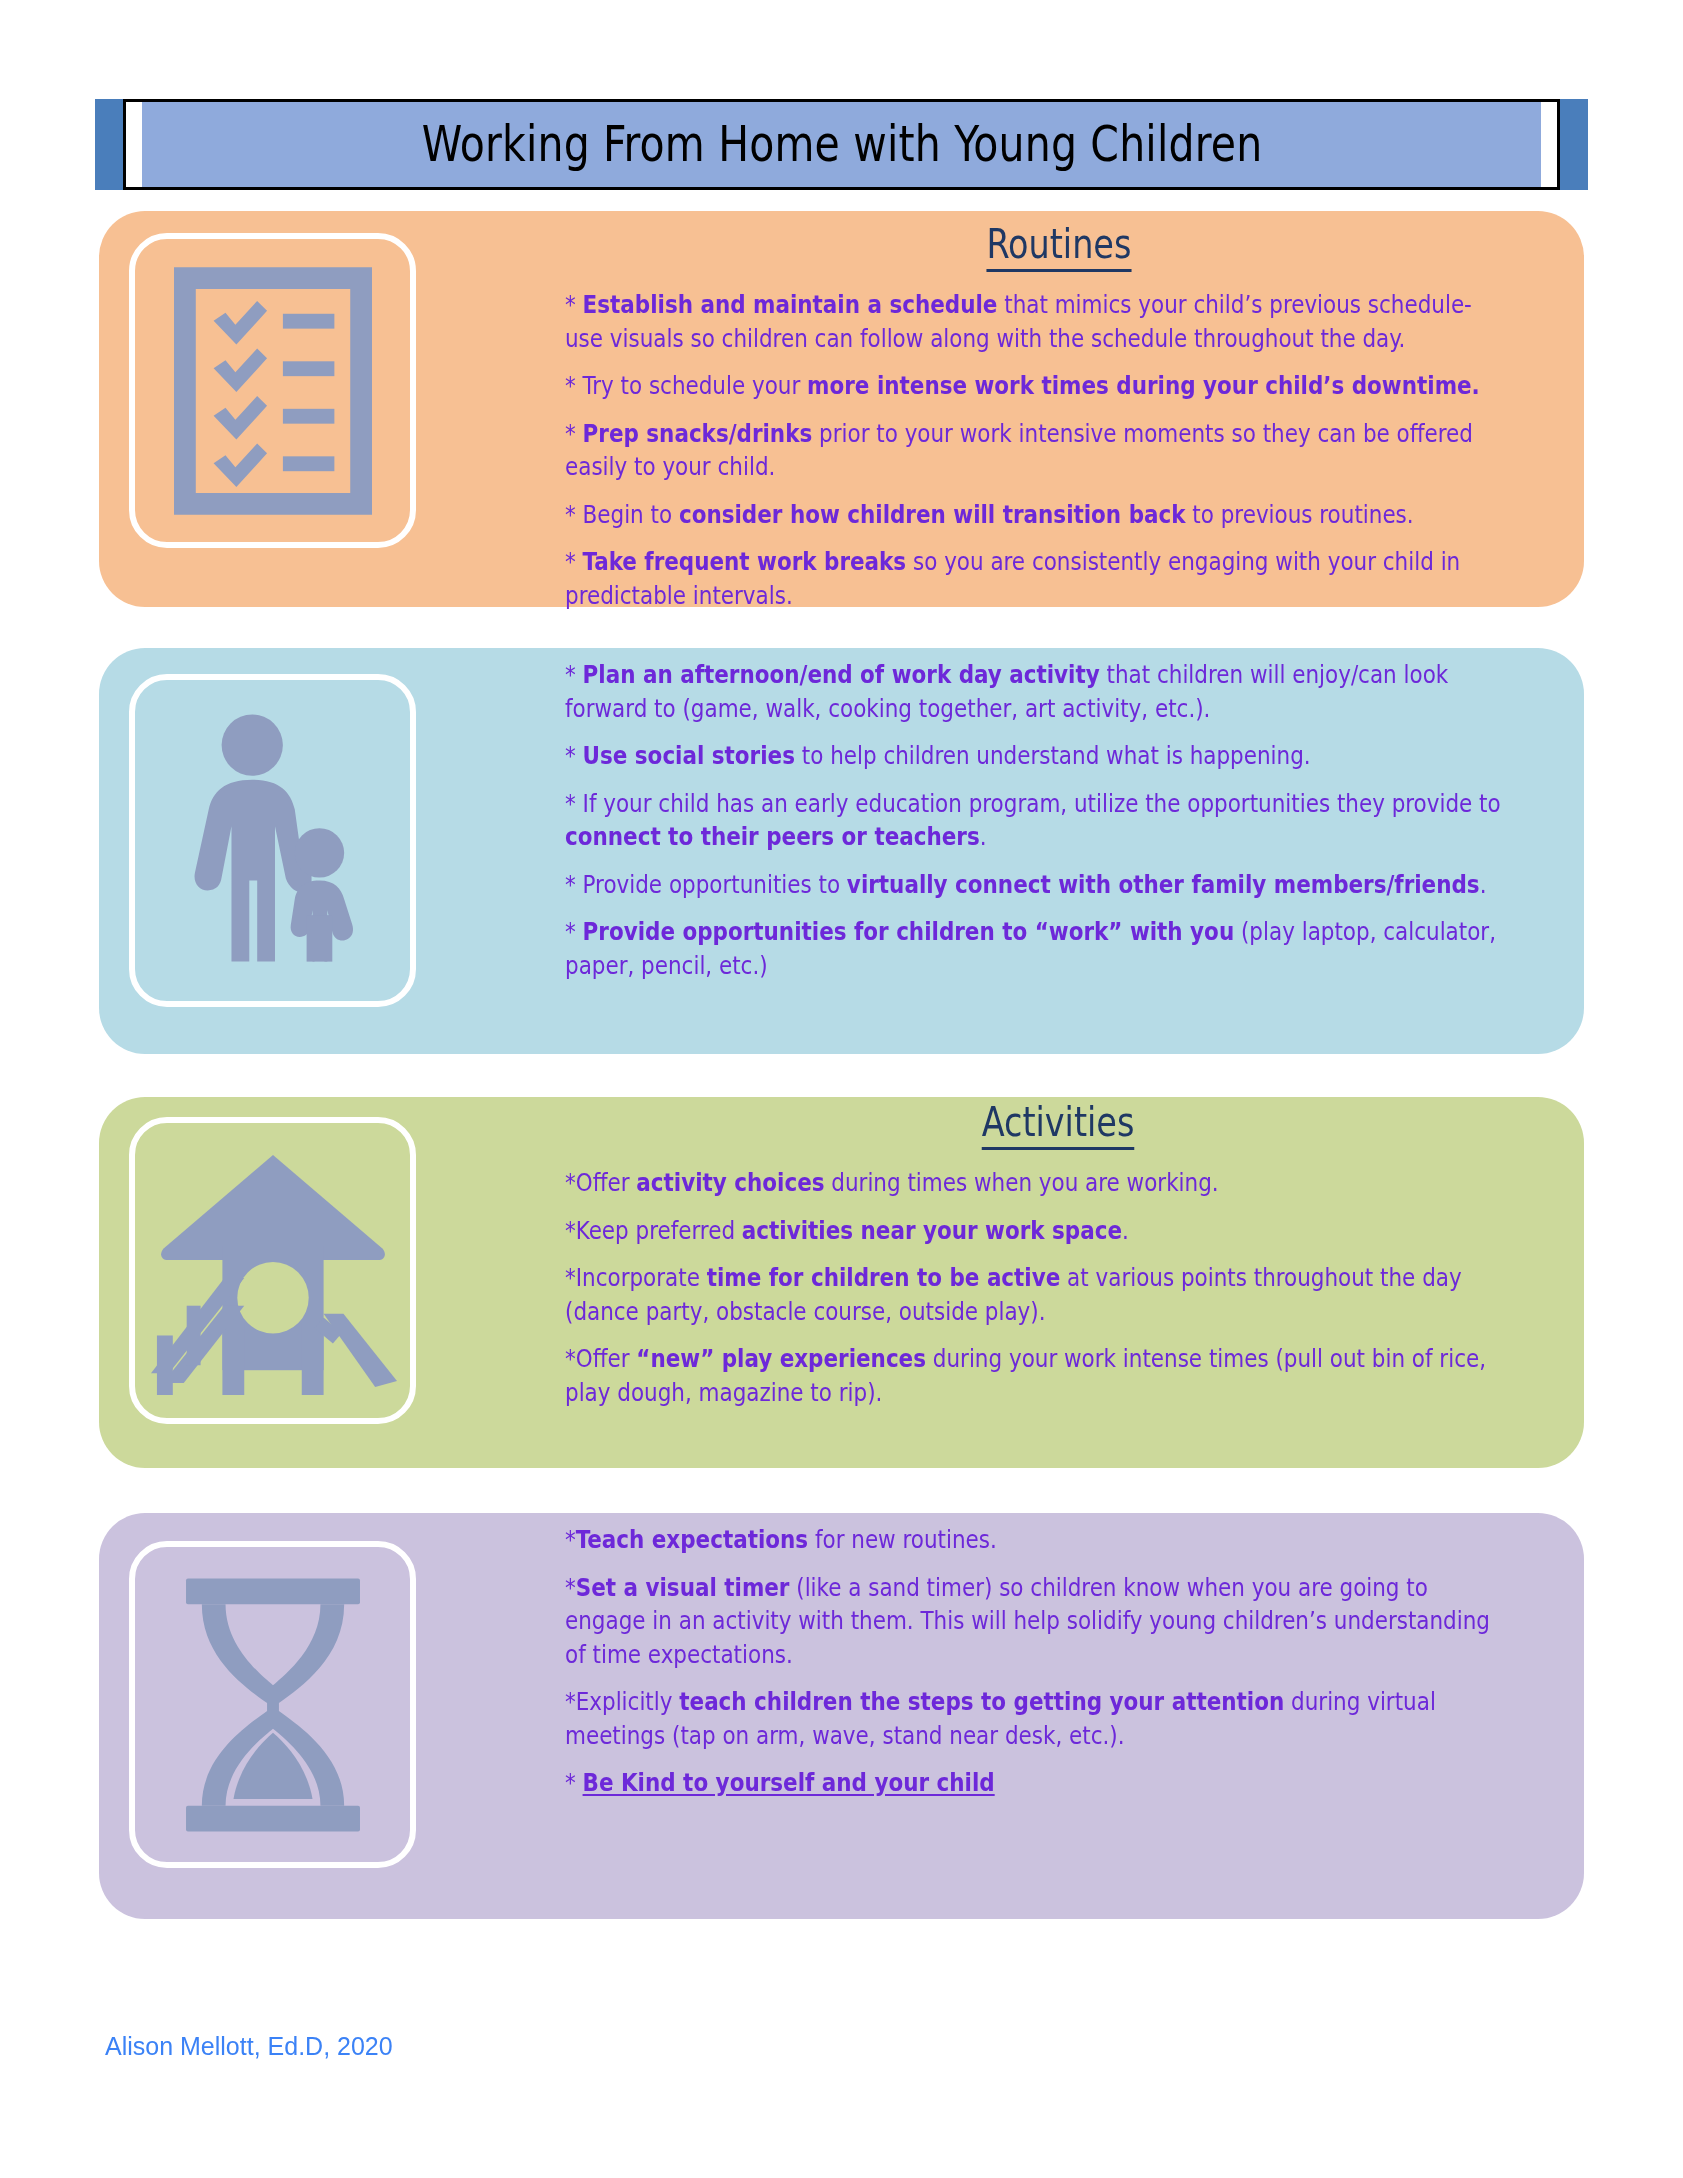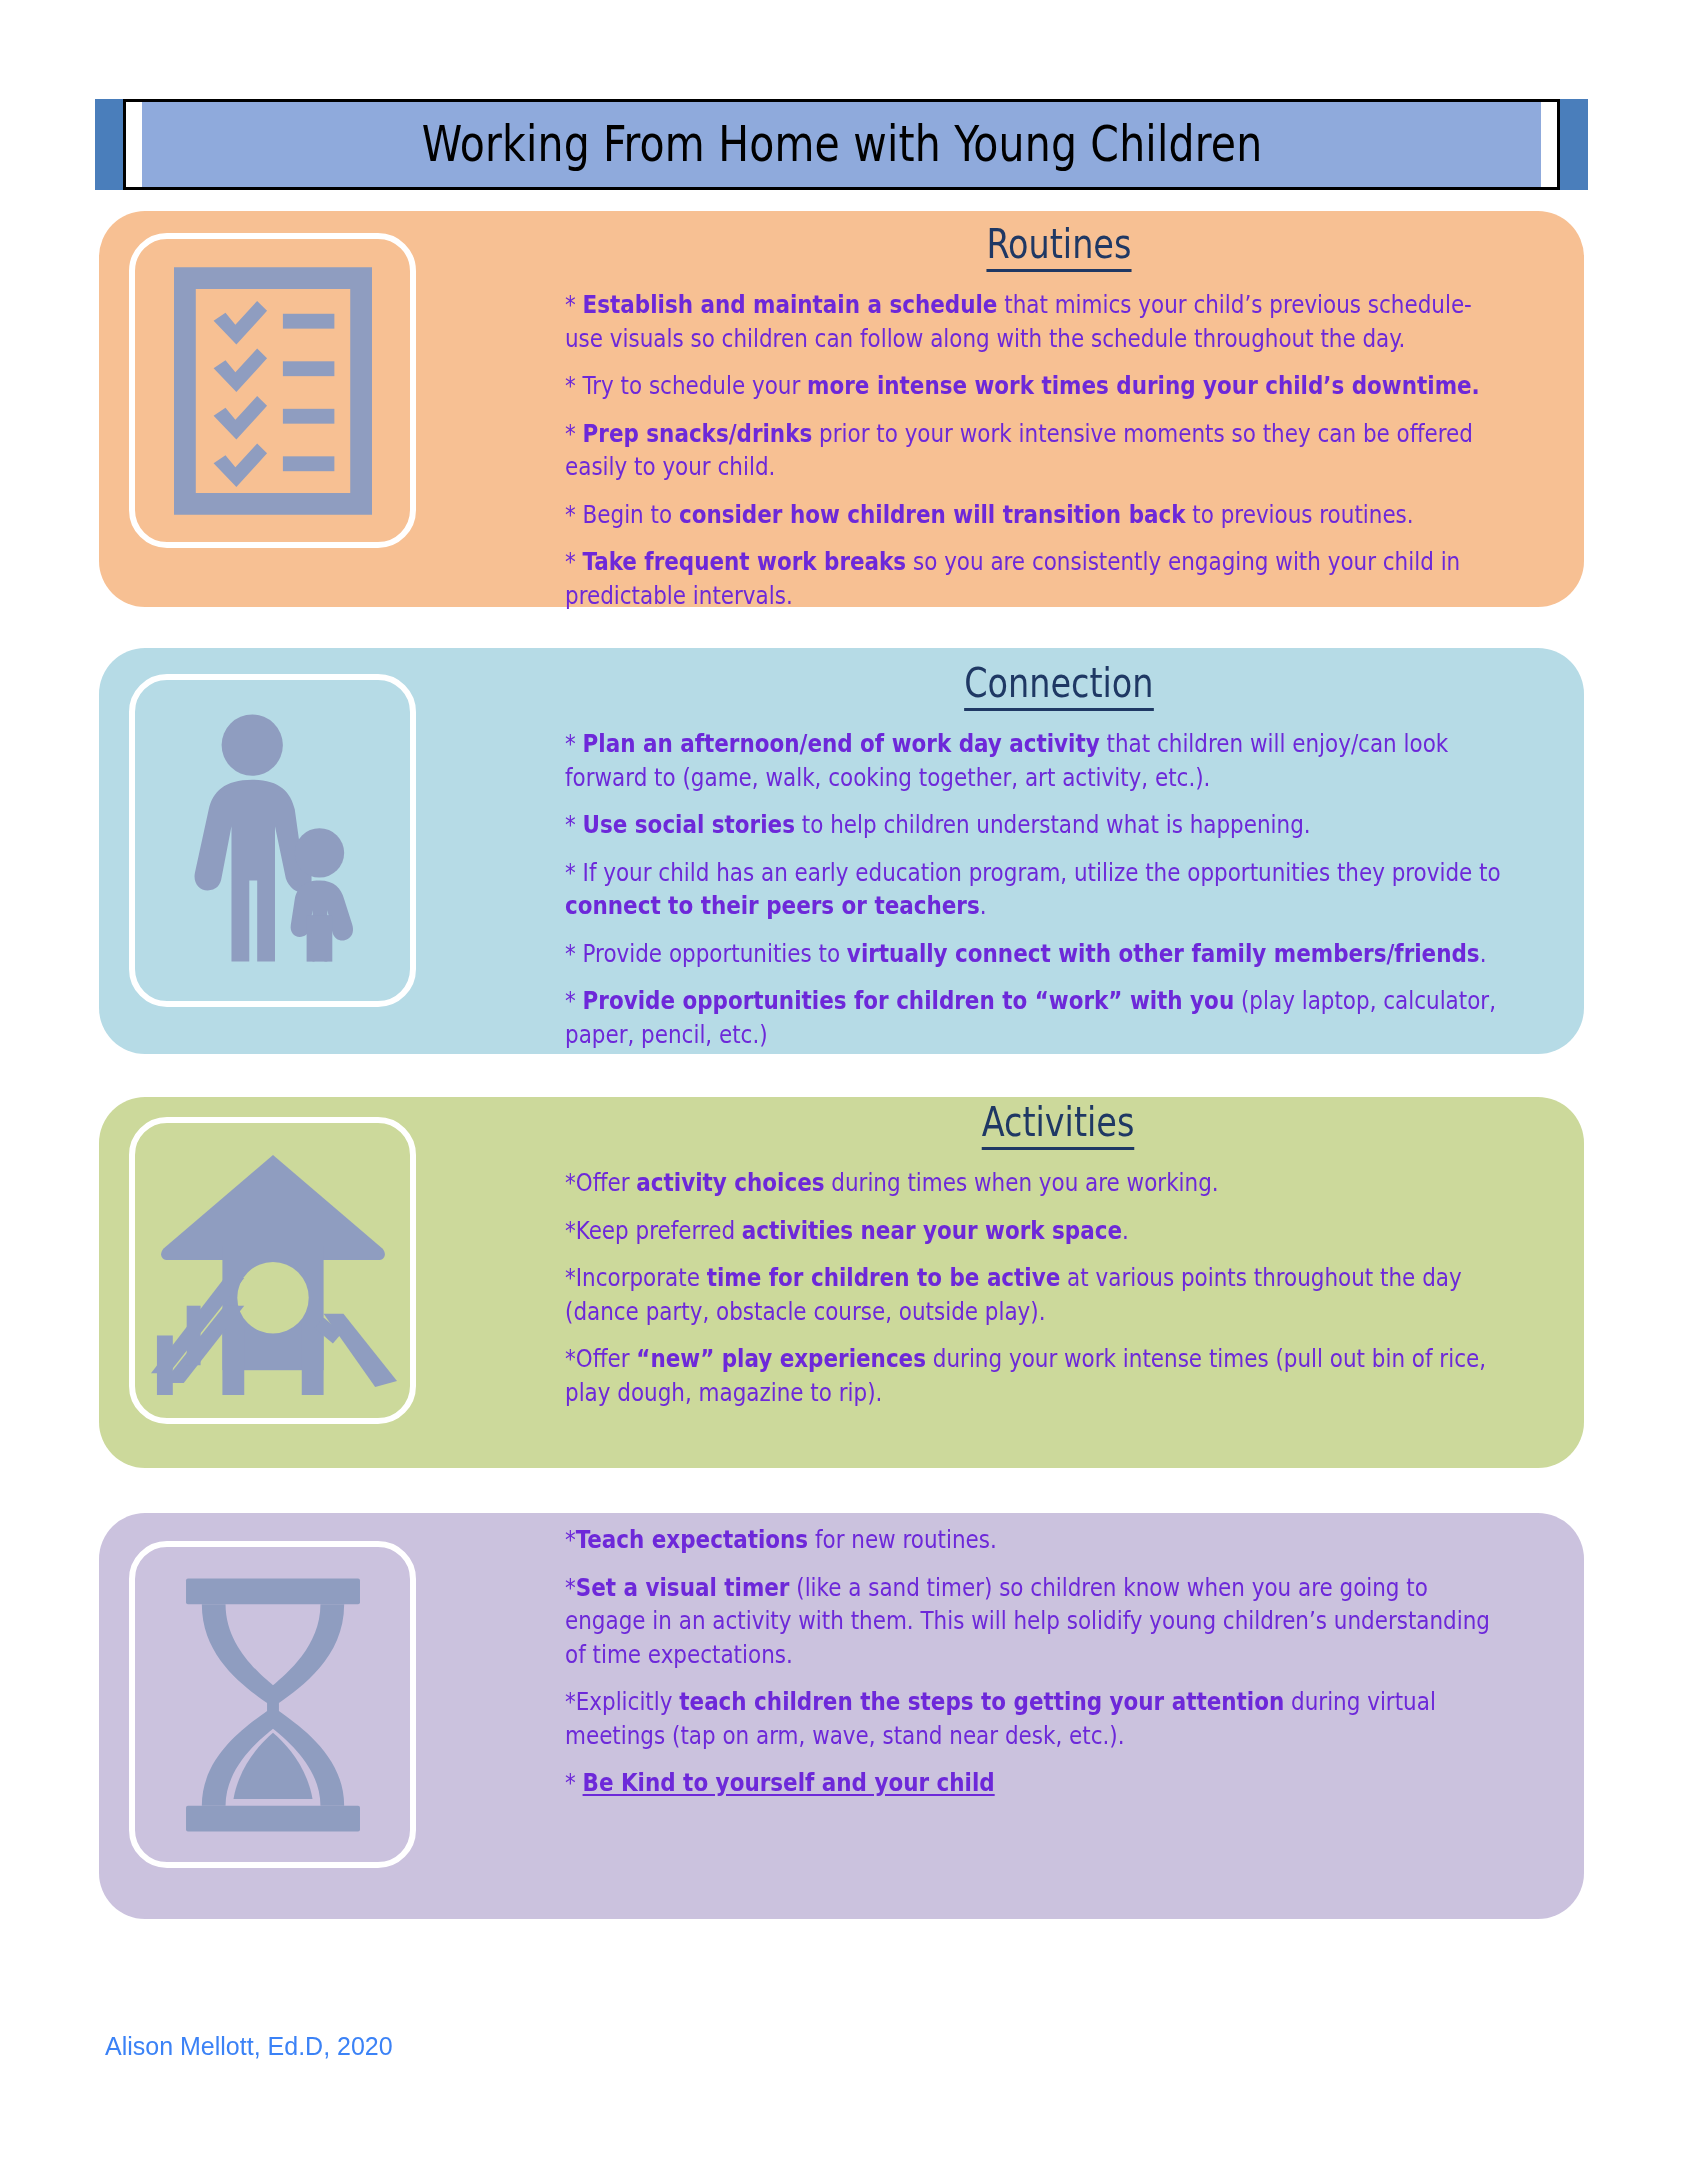--- a/index.html
+++ b/index.html
@@ -203,21 +203,20 @@
       <g fill="#8f9dc0">
         <circle cx="74" cy="33" r="31"></circle>
         <path d="M74 68 C46 68 34 80 30 98 L16 162 C14 172 20 180 29 180 C37 180 42 175 43 167 L53 115 V252 H71 V170 H79 V252 H97 V115 L108 168 C112 180 124 186 134 181 L134 158 C129 158 125 154 124 148 L117 98 C113 80 101 68 74 68 Z"></path>
         <circle cx="142" cy="142" r="25"></circle>
         <path d="M142 170 C126 170 119 178 117 189 L113 215 C112 222 116 227 122 227 C127 227 131 224 132 219 L135 200 V252 H137 V215 H147 V252 H150 V200 L155 222 C157 230 165 233 171 229 C176 226 177 220 175 214 L167 189 C164 178 157 170 142 170 Z"></path>
         <rect x="129" y="205" width="26" height="47"></rect>
       </g>
     </svg>
   </div>
   <div class="panel-body">
-    <div class="section-heading"><span>Connection</span></div>
     <div class="bullets">
       <div class="bullet">* <b>Plan an afternoon/end of work day activity</b> that children will enjoy/can look forward to (game, walk, cooking together, art activity, etc.).</div>
       <div class="bullet">* <b>Use social stories</b> to help children understand what is happening.</div>
       <div class="bullet">* If your child has an early education program, utilize the opportunities they provide to <b>connect to their peers or teachers</b>.</div>
       <div class="bullet">* Provide opportunities to <b>virtually connect with other family members/friends</b>.</div>
       <div class="bullet">* <b>Provide opportunities for children to “work” with you</b> (play laptop, calculator, paper, pencil, etc.)</div>
     </div>
   </div>
 </div>
 

